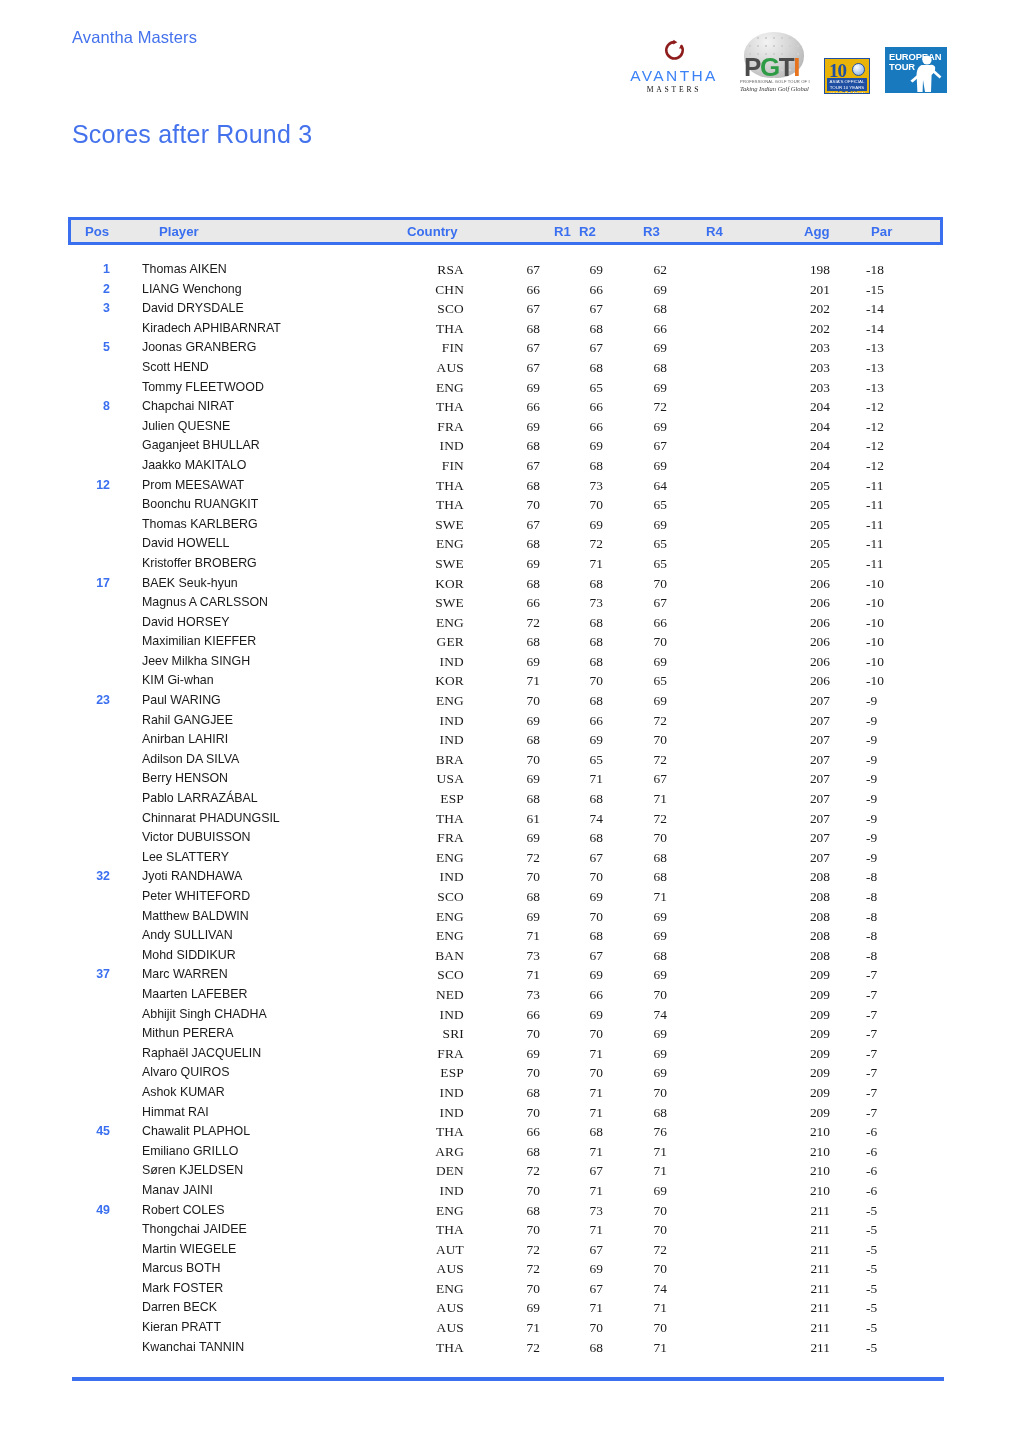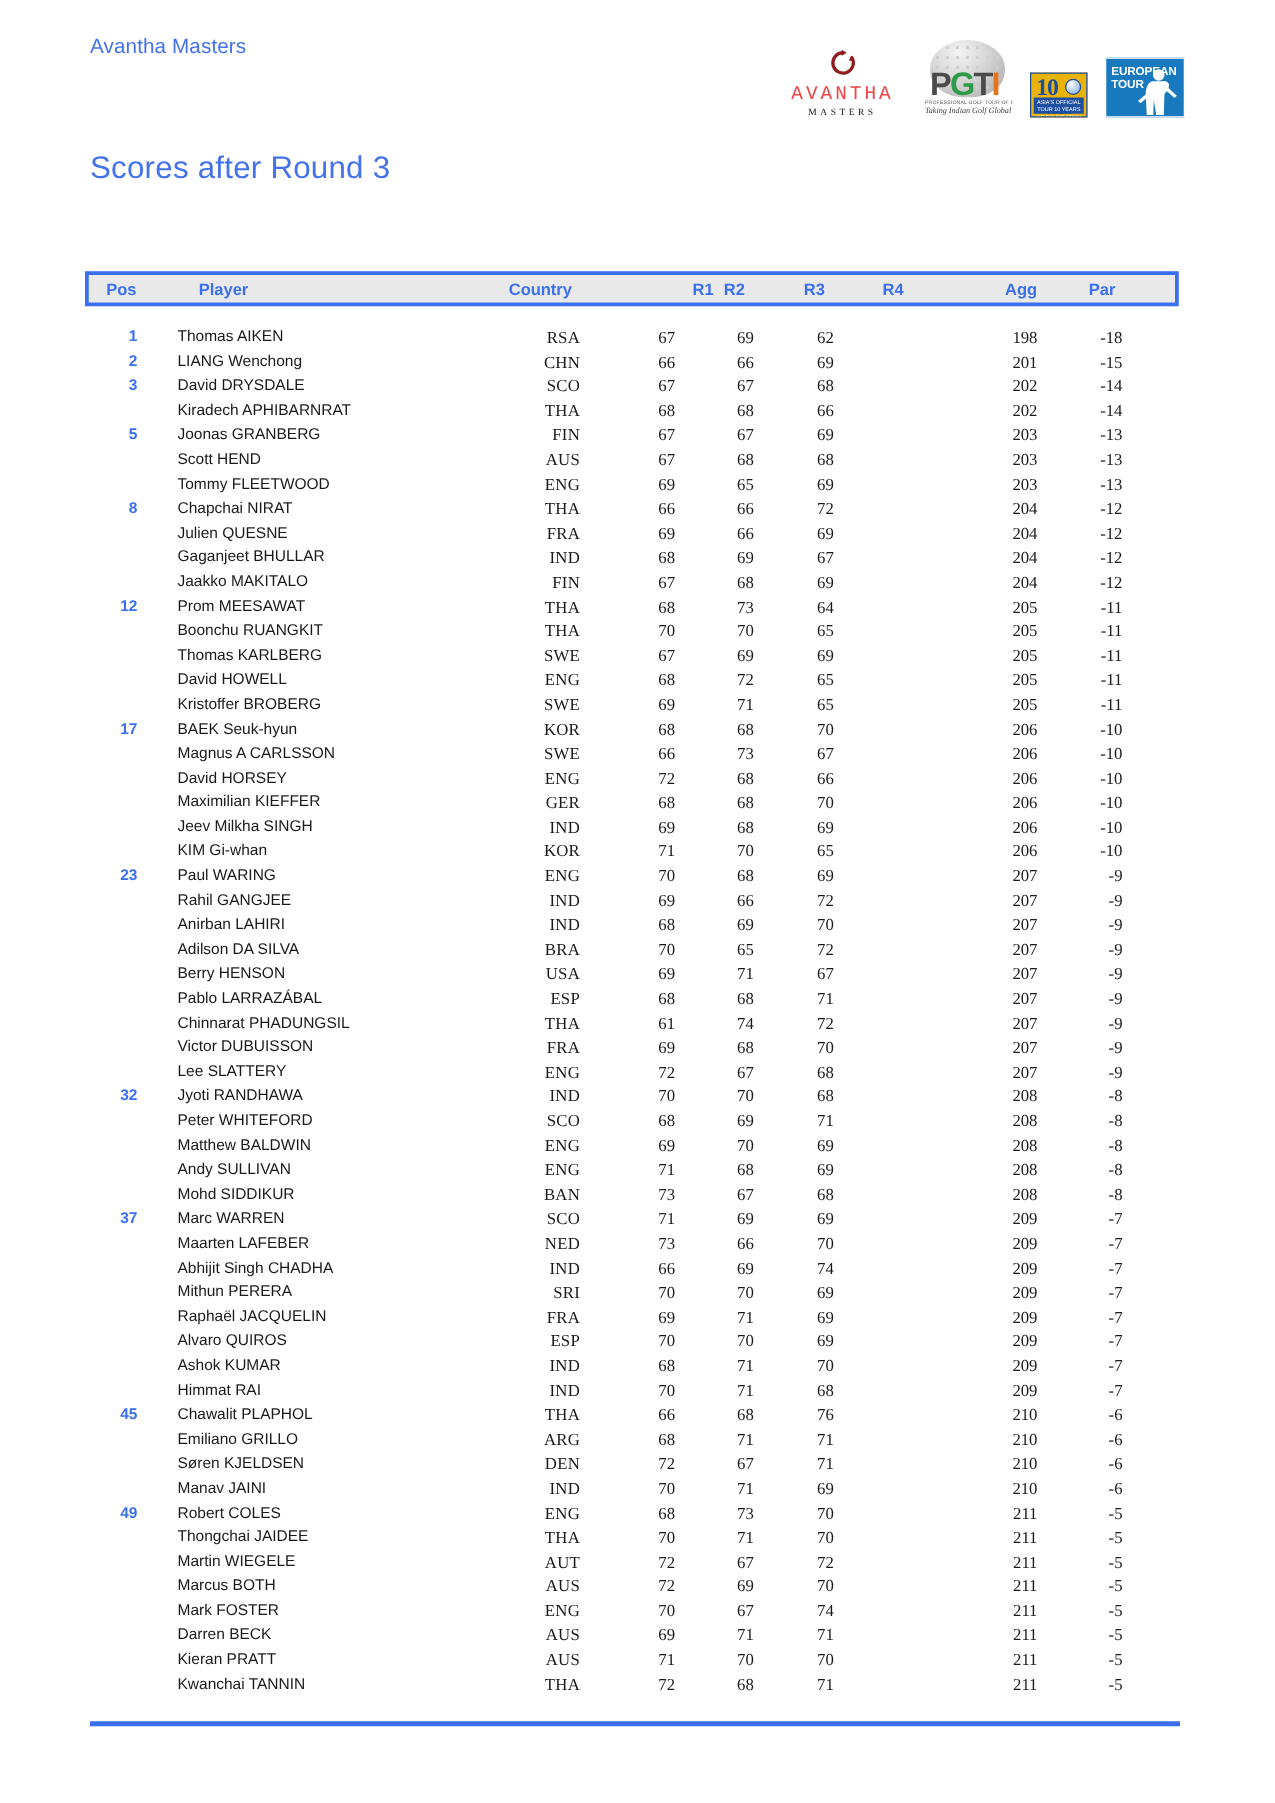--- a/index.html
+++ b/index.html
@@ -64,24 +64,24 @@
     justify-content: flex-end;
   }
   .avantha-swirl {
     width: 26px;
     height: 26px;
     position: relative;
     margin-bottom: 3px;
   }
   .avantha-swirl svg { display: block; }
   .avantha-word {
-    font-family: Liberation Mono, monospace;
+    font-family: Liberation Sans, sans-serif;
     font-size: 15.5px;
     letter-spacing: 2.4px;
-    color: #ef4444;
+    color: #3b82f6;
     line-height: 1;
     white-space: nowrap;
   }
   .avantha-sub {
     font-family: "Liberation Serif", serif;
     font-size: 7.6px;
     letter-spacing: 2.8px;
     color: #111111;
     line-height: 1;
     margin-top: 3px;
@@ -287,21 +287,21 @@
 
   
   .c-pos     { left: 0;    width: 42px;  text-align: right; }
   .c-player  { left: 74px;             text-align: left;  }
   .c-country { left: 330px; width: 66px; text-align: right; }
   .c-r1      { left: 440px; width: 32px; text-align: right; }
   .c-r2      { left: 503px; width: 32px; text-align: right; }
   .c-r3      { left: 567px; width: 32px; text-align: right; }
   .c-r4      { left: 630px; width: 32px; text-align: right; }
   .c-agg     { left: 730px; width: 32px; text-align: right; }
-  .c-par     { left: 798px; width: 32px; text-align: right; }
+  .c-par     { left: 798px; width: 32px; text-align: left; }
 
   
   .thead .c-pos     { left: 14px; width: auto; text-align: left; }
   .thead .c-player  { left: 88px; }
   .thead .c-country { left: 336px; width: 60px; text-align: left; }
   .thead .c-r1      { left: 446px; width: auto; text-align: left; margin-left: 37px; }
   .thead .c-r2      { left: 508px; width: auto; text-align: right; }
   .thead .c-r3      { left: 572px; width: auto; text-align: left; }
   .thead .c-r4      { left: 635px; width: auto; text-align: left; }
   .thead .c-agg     { left: 733px; width: auto; text-align: left; }

